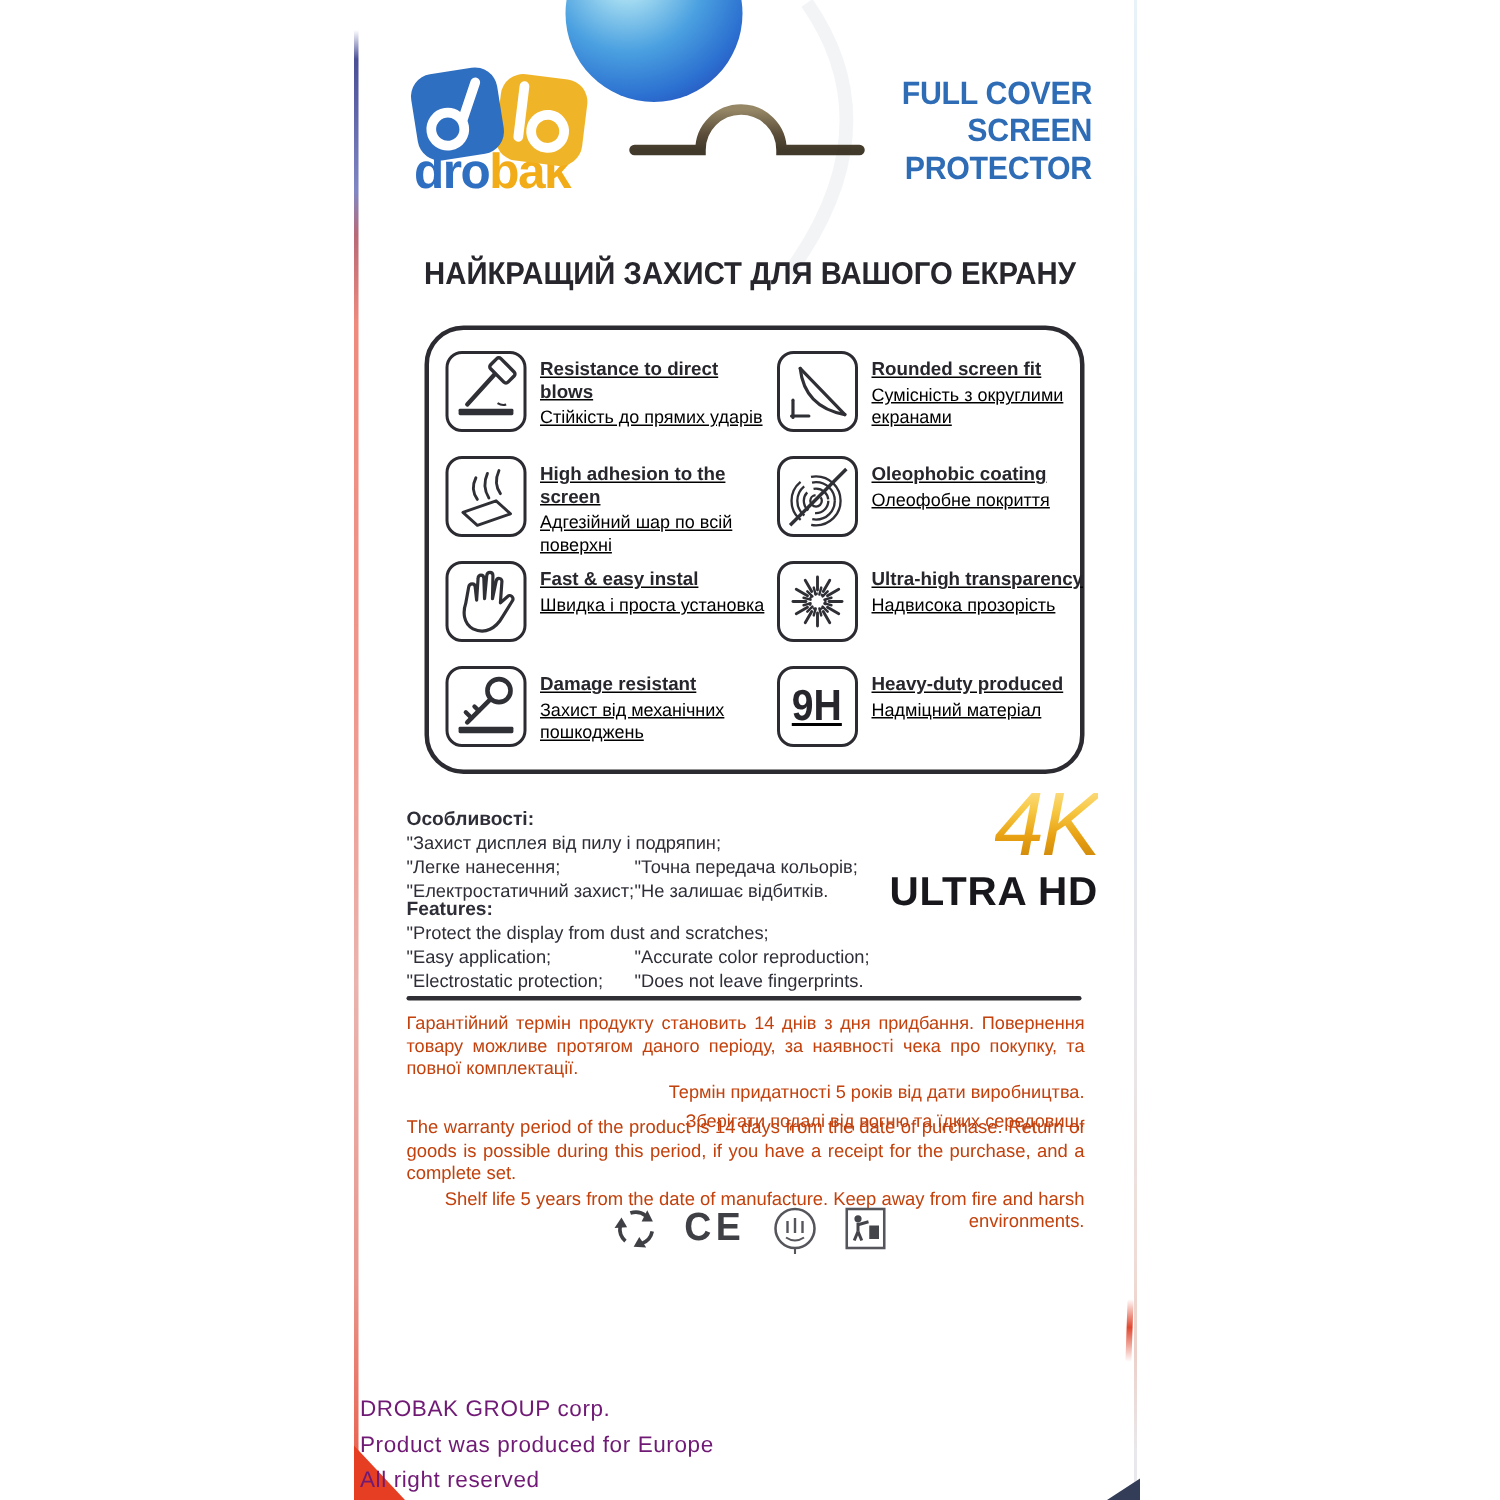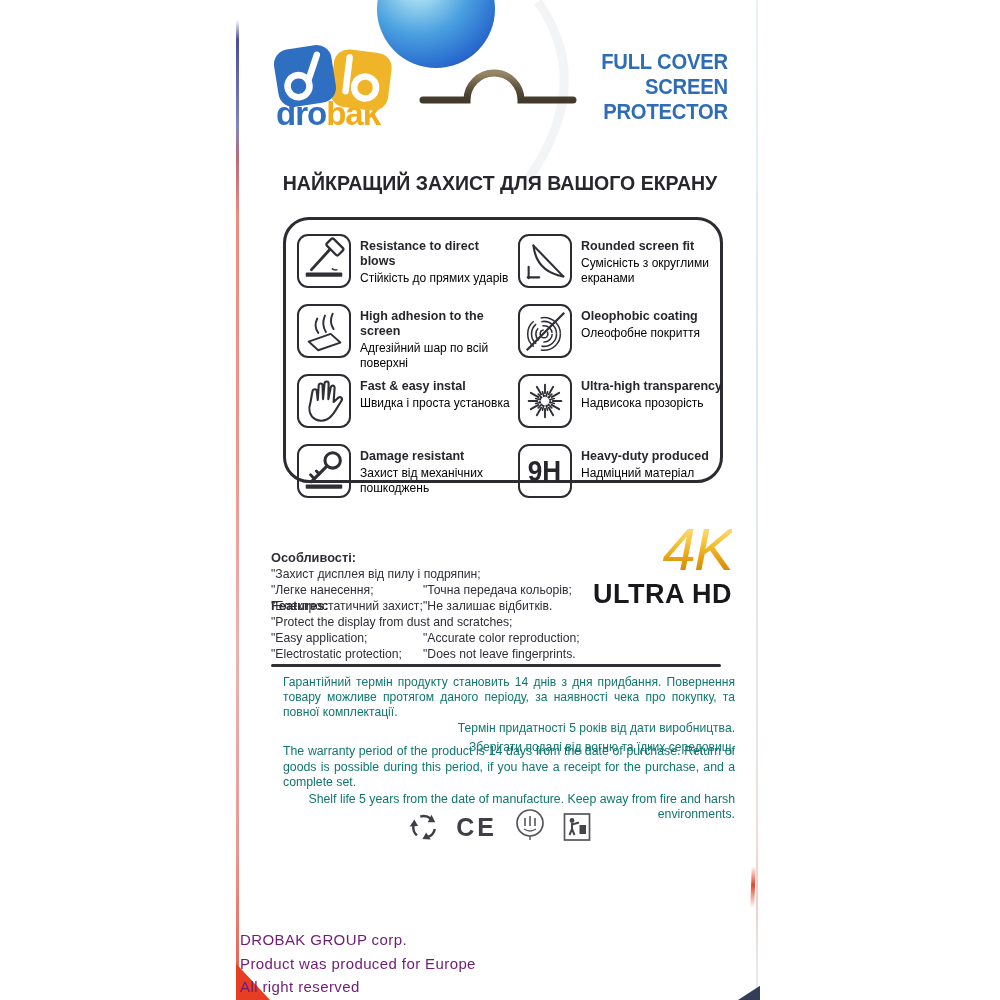--- a/index.html
+++ b/index.html
@@ -32,58 +32,58 @@
     letter-spacing:-1px;line-height:34px;}
   .wm-dro{color:#2f6fc1;}
   .wm-bak{color:#f2ac18;}
   .tagline{left:578px;top:50px;width:150px;text-align:right;color:#2e6db6;
     font-size:21.5px;font-weight:bold;line-height:25px;transform:scaleX(.94);
     transform-origin:right top;letter-spacing:-.2px;}
   .headline{left:240px;top:171px;width:520px;text-align:center;color:#26262c;
     font-size:21px;font-weight:bold;transform:scaleX(.93);letter-spacing:0;}
 
   
-  .fbox{left:283px;top:217px;width:440px;height:266px;border:3px solid #2b2b31;
-    border-radius:26px;box-sizing:border-box;}
+  .fbox{left:283px;top:217px;width:440px;height:299px;border:3px solid #2b2b31;
+    border-radius:26px;box-sizing:border-box;text-decoration:underline;}
   .fgrid{display:grid;grid-template-columns:221px 1fr;padding:14px 0 0 11px;}
   .fitem{display:flex;gap:9px;height:70px;}
   .icon-box{width:54px;height:54px;border:2.2px solid #2b2b31;border-radius:11px;
     box-sizing:border-box;flex:0 0 54px;display:flex;align-items:center;justify-content:center;}
   .ftext{margin-top:5px;width:152px;}
   .fen{font-size:12.5px;font-weight:bold;color:#26262c;line-height:15px;}
   .fua{font-size:12px;color:#000000;line-height:14.5px;margin-top:2px;}
   .badge9h{font-size:29px;font-weight:bold;color:#26262c;transform:scaleX(.9);}
 
   
   .specs{left:271px;width:452px;font-size:12.2px;color:#2e2e38;line-height:16px;}
-  .specs-ua{top:550px;}
+  .specs-ua{top:538px;}
   .specs-en{top:598px;}
   .spec-h{font-weight:bold;font-size:12.8px;}
   .spec-l{display:inline-block;width:152px;}
 
   
   .logo4k{left:580px;top:518px;width:152px;text-align:right;}
   .k4{font-size:60px;font-weight:400;font-style:italic;line-height:64px;letter-spacing:-2px;
     background:linear-gradient(180deg,#ffe9a8 0%,#f7c843 35%,#e8a112 62%,#c07a05 100%);
     -webkit-background-clip:text;background-clip:text;color:transparent;display:inline-block;text-align:right;}
   .uhd{font-size:27px;font-weight:800;color:#17171c;letter-spacing:.5px;margin-top:-3px;}
 
   .sep{left:271px;top:664px;width:450px;height:2.5px;background:#2f2f35;border-radius:2px;}
 
   
-  .warr{left:271px;width:452px;color:#0f766e;margin-left:12px;}
+  .warr{left:271px;width:452px;color:#c2410c;}
   .warr-ua{top:675px;font-size:12.1px;line-height:15px;}
   .warr-en{top:744px;font-size:12.3px;line-height:15.5px;}
   .warr p{margin:0;text-align:justify;}
   .warr p+p{margin-top:1px;}
   .warr .nj{text-align:right;}
   .warr-ua .last{margin-top:4px;}
 
   
-  .certs{left:240px;top:804px;width:520px;height:38px;display:flex;align-items:flex-end;
+  .certs{left:240px;top:804px;width:520px;height:38px;display:flex;align-items:flex-start;
     justify-content:center;gap:17px;}
   .ce{font-size:25px;font-weight:600;color:#3f3f46;letter-spacing:3px;transform:scaleY(1.05);}
 
   
   .footer{left:240px;top:928px;width:520px;text-align:left;color:#701a75;
     font-size:15px;line-height:23.5px;letter-spacing:.4px;}
 
   svg{display:block;}
 </style>
 </head>

